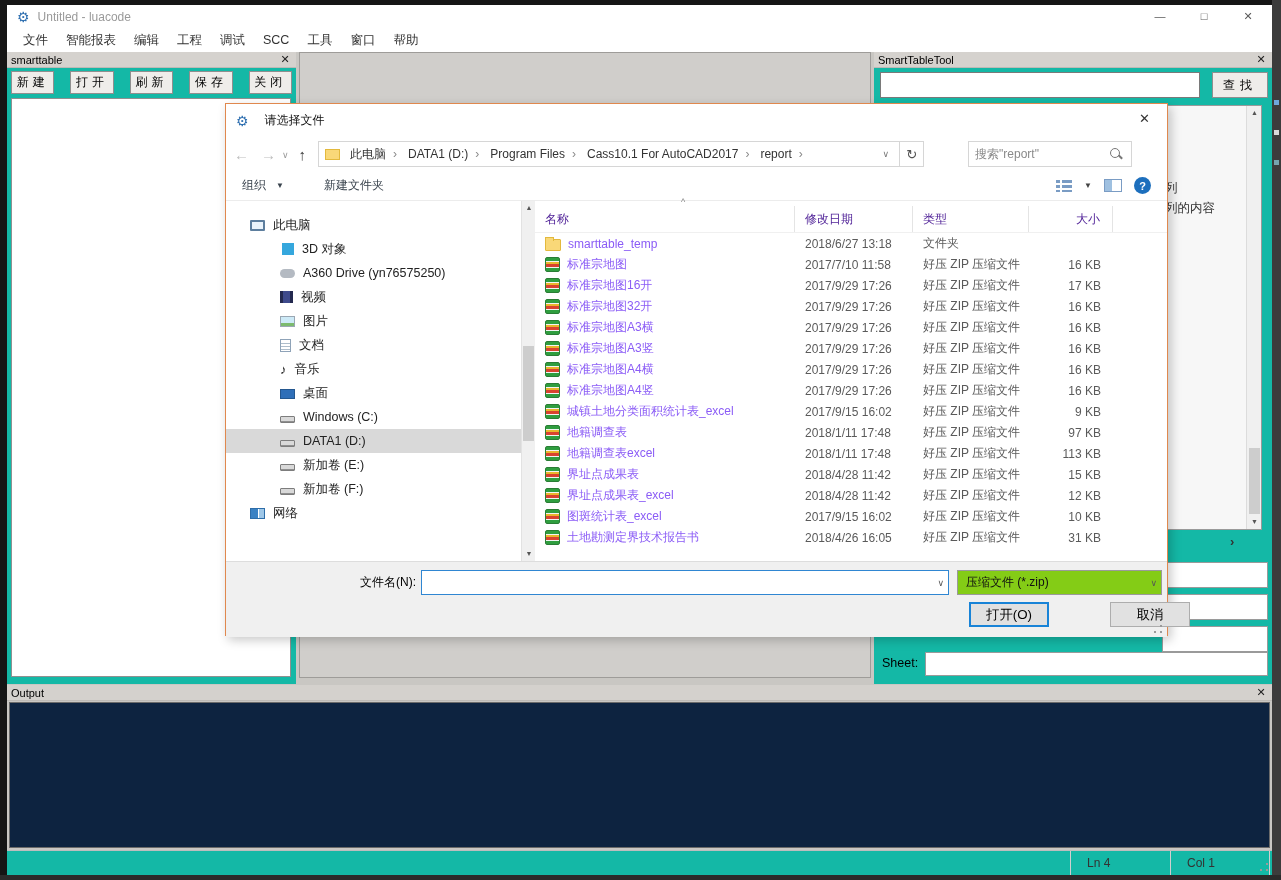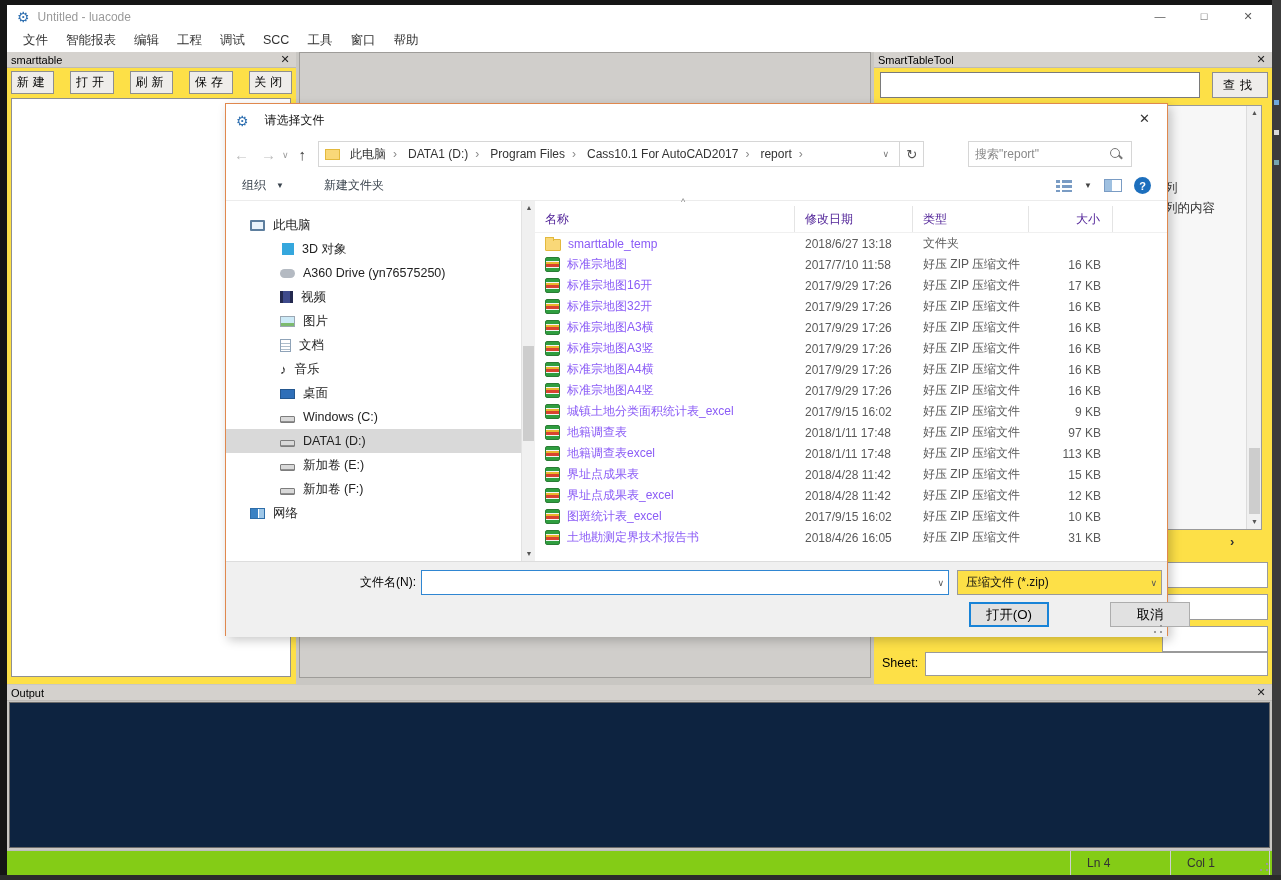--- a/index.html
+++ b/index.html
@@ -17,21 +17,21 @@
   .app{position:absolute;left:7px;top:5px;width:1265px;height:870px;background:#c9c7c3;}
   .titlebar{position:absolute;left:0;top:0;width:100%;height:23px;background:#fff;display:flex;align-items:center;padding-left:10px;}
   .gear{color:#2e6fb0;font-size:14px;margin-right:8px;line-height:1;}
   .win-title{color:#9a9a9a;font-size:12px;}
   .win-controls{position:absolute;right:2px;top:0;height:23px;display:flex;}
   .win-btn{width:44px;text-align:center;line-height:23px;color:#5a5a5a;font-size:11px;cursor:default;}
   .menubar{position:absolute;left:0;top:23px;width:100%;height:24px;background:#fff;display:flex;align-items:center;padding-left:7px;}
   .menu-item{padding:0 9px;color:#333;font-size:12.5px;}
 
   
-  .panel{position:absolute;background:#fde047;}
+  .panel{position:absolute;background:#14b8a6;}
   .panel-header{height:16px;background:#d5d2ce;display:flex;align-items:center;font-size:11px;color:#000;padding:0 4px;border-bottom:1px solid #bdbab6;}
   .panel-header .ph-title{flex:1;}
   .panel-x{color:#222;font-size:11px;width:14px;text-align:center;}
   .panel-left{left:0;top:47px;width:289px;height:632px;}
   .btn-row{display:flex;gap:16px;padding:3px 4px;}
   .gbtn{flex:1;height:23px;background:#efedea;border:1px solid #8f8f8f;font-size:12px;letter-spacing:4px;display:flex;align-items:center;justify-content:center;color:#000;}
   .panel-left .content{position:absolute;left:4px;top:46px;width:280px;height:579px;background:#fff;border:1px solid #909090;}
   .mdi{position:absolute;left:292px;top:47px;width:572px;height:626px;background:#d0cecb;border:1px solid #9e9c99;}
   .panel-right{left:867px;top:47px;width:398px;height:632px;}
   .search-row{position:absolute;left:0;top:20px;width:100%;height:26px;}
@@ -44,21 +44,21 @@
   .rp-thumb{position:absolute;left:2px;width:11px;background:#cdcdcd;}
   .rp-chevron{position:absolute;left:356px;top:482px;color:#333;font-size:13px;font-weight:bold;}
   .rp-field{position:absolute;left:288px;width:106px;height:26px;background:#fff;border:1px solid #9a9a9a;font:inherit;padding:0 3px;}
   .sheet-label{position:absolute;left:8px;top:604px;color:#000;font-size:12.5px;}
   .sheet-input{position:absolute;left:51px;top:600px;width:343px;height:24px;background:#fff;border:1px solid #9a9a9a;font:inherit;padding:0 3px;}
 
   
   .output{position:absolute;left:0;top:680px;width:100%;height:165px;}
   .output .panel-header{background:#d4d1cd;}
   .output-body{position:absolute;left:2px;top:17px;width:1261px;height:146px;background:#0d2340;border:1px solid #6a6a6a;}
-  .statusbar{position:absolute;left:0;top:845px;width:100%;height:25px;background:#84cc16;border-top:1px solid #bdbdbd;}
+  .statusbar{position:absolute;left:0;top:845px;width:100%;height:25px;background:#14b8a6;border-top:1px solid #bdbdbd;}
   .status-cell{position:absolute;top:0;height:100%;border-left:1px solid #cfcfcf;display:flex;align-items:center;padding-left:16px;color:#333;}
   .cell-ln{left:1063px;width:100px;}
   .cell-col{left:1163px;width:100px;border-right:1px solid #cfcfcf;}
   .grip{position:absolute;right:3px;bottom:3px;width:10px;height:10px;background:
     radial-gradient(circle at 80% 20%, #9a9a9a 1px, transparent 1.4px),
     radial-gradient(circle at 80% 80%, #9a9a9a 1px, transparent 1.4px),
     radial-gradient(circle at 20% 80%, #9a9a9a 1px, transparent 1.4px);}
 
   
   .dialog{position:absolute;left:225px;top:103px;width:943px;height:533px;background:#fff;border:1px solid #e0884e;z-index:10;box-shadow:3px 4px 10px rgba(0,0,0,.22);}
@@ -120,21 +120,21 @@
   .col.date{width:118px;color:#5a5a5a;padding-left:10px;}
   .col.type{width:116px;color:#5a5a5a;padding-left:10px;}
   .col.size{width:84px;color:#5a5a5a;text-align:right;padding-right:12px;}
 
   .dlg-bottom{position:absolute;left:0;top:457px;width:100%;height:76px;background:#f0f0f0;border-top:1px solid #ddd;}
   .fname-label{position:absolute;left:134px;top:12px;color:#000;}
   .fname-combo{position:absolute;left:195px;top:8px;width:528px;height:25px;background:#fff;border:1px solid #2f86d2;}
   .fname-combo input{position:absolute;left:1px;top:1px;width:504px;height:21px;border:none;outline:none;font:inherit;padding:0 4px;}
   .combo-caret{position:absolute;right:4px;top:7px;font-size:9px;color:#555;}
   .text-caret{position:absolute;left:4px;top:3px;width:1px;height:17px;background:#222;}
-  .ftype-combo{position:absolute;left:731px;top:8px;width:205px;height:25px;background:#fde047;border:1px solid #9a9a9a;display:flex;align-items:center;padding-left:8px;color:#111;}
+  .ftype-combo{position:absolute;left:731px;top:8px;width:205px;height:25px;background:#84cc16;border:1px solid #9a9a9a;display:flex;align-items:center;padding-left:8px;color:#111;}
   .ftype-combo .combo-caret{top:7px;}
   .dlg-btn{position:absolute;top:40px;width:80px;height:25px;background:#e1e1e1;display:flex;align-items:center;justify-content:center;color:#000;}
   .open-btn{left:743px;border:2px solid #1883d7;}
   .cancel-btn{left:884px;border:1px solid #adadad;}
   .dlg-grip{right:4px;bottom:3px;}
 
   
   .f-icon,.s-icon{display:inline-block;flex:0 0 auto;}
   .folder-icon{width:16px;height:12px;background:#f9d878;border:1px solid #e3b93d;border-radius:1px;position:relative;margin-top:2px;}
   .folder-icon::before{content:"";position:absolute;top:-3px;left:-1px;width:7px;height:3px;background:#f9d878;border:1px solid #e3b93d;border-bottom:none;}

